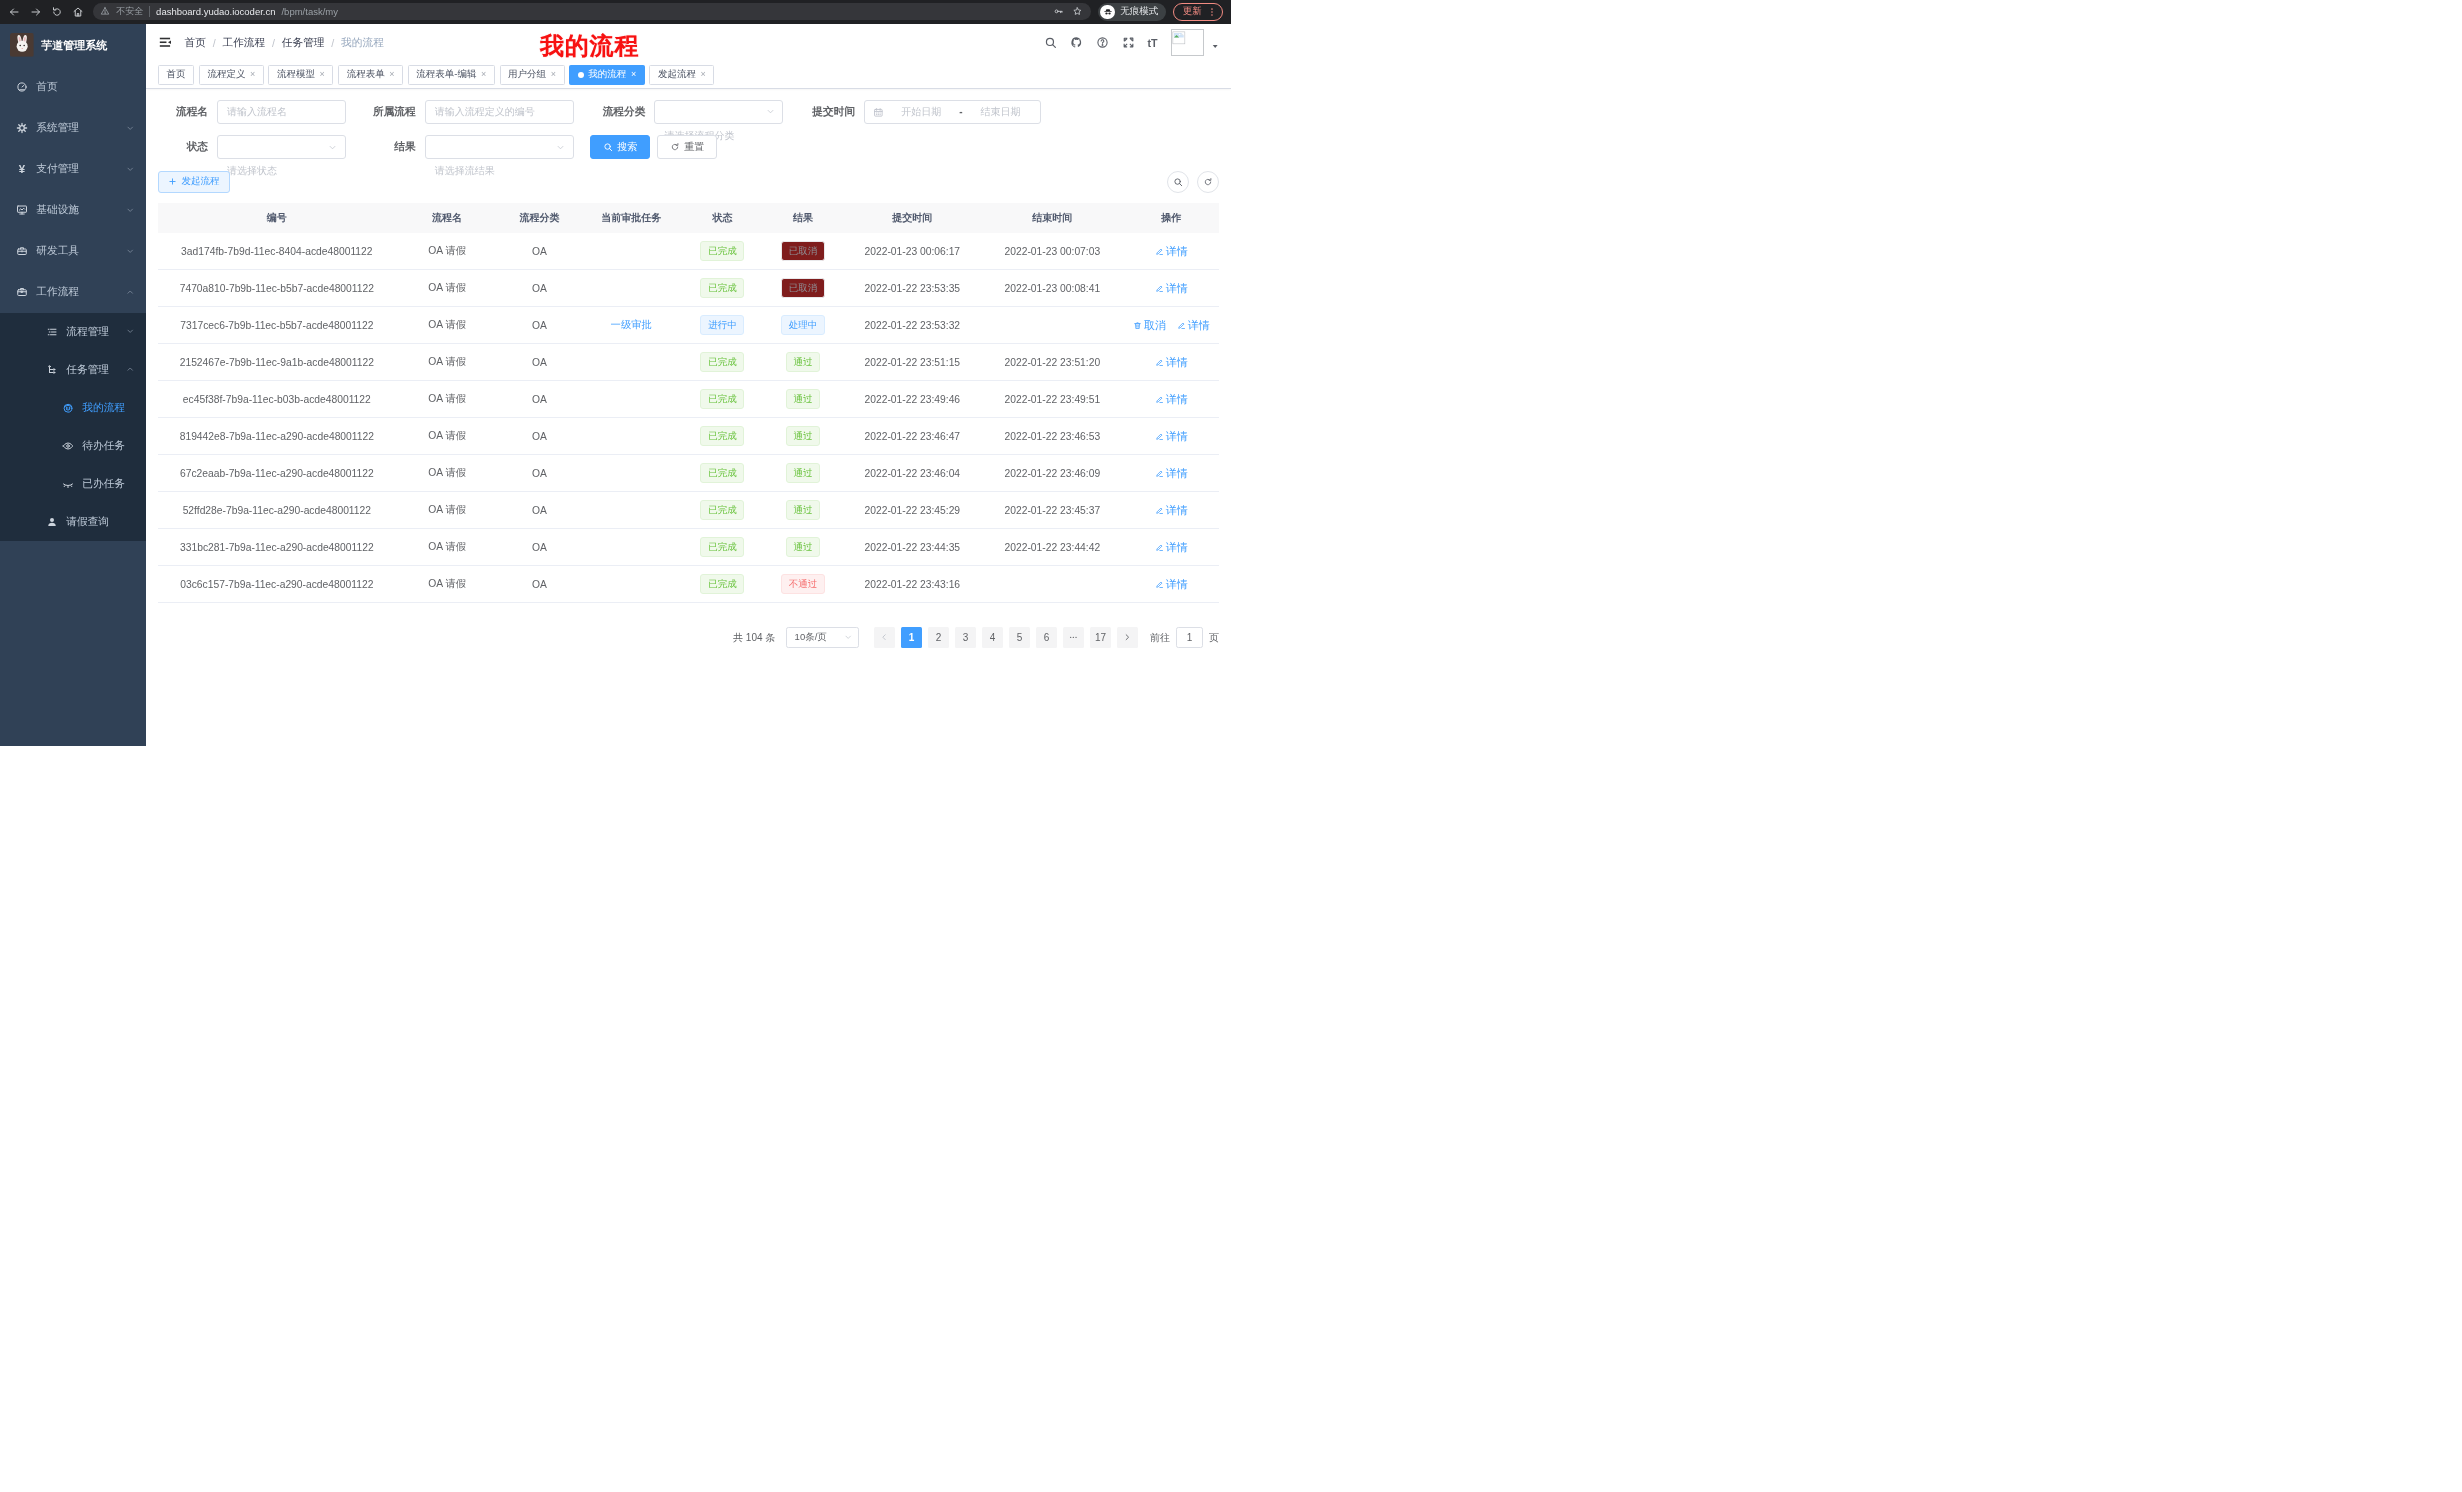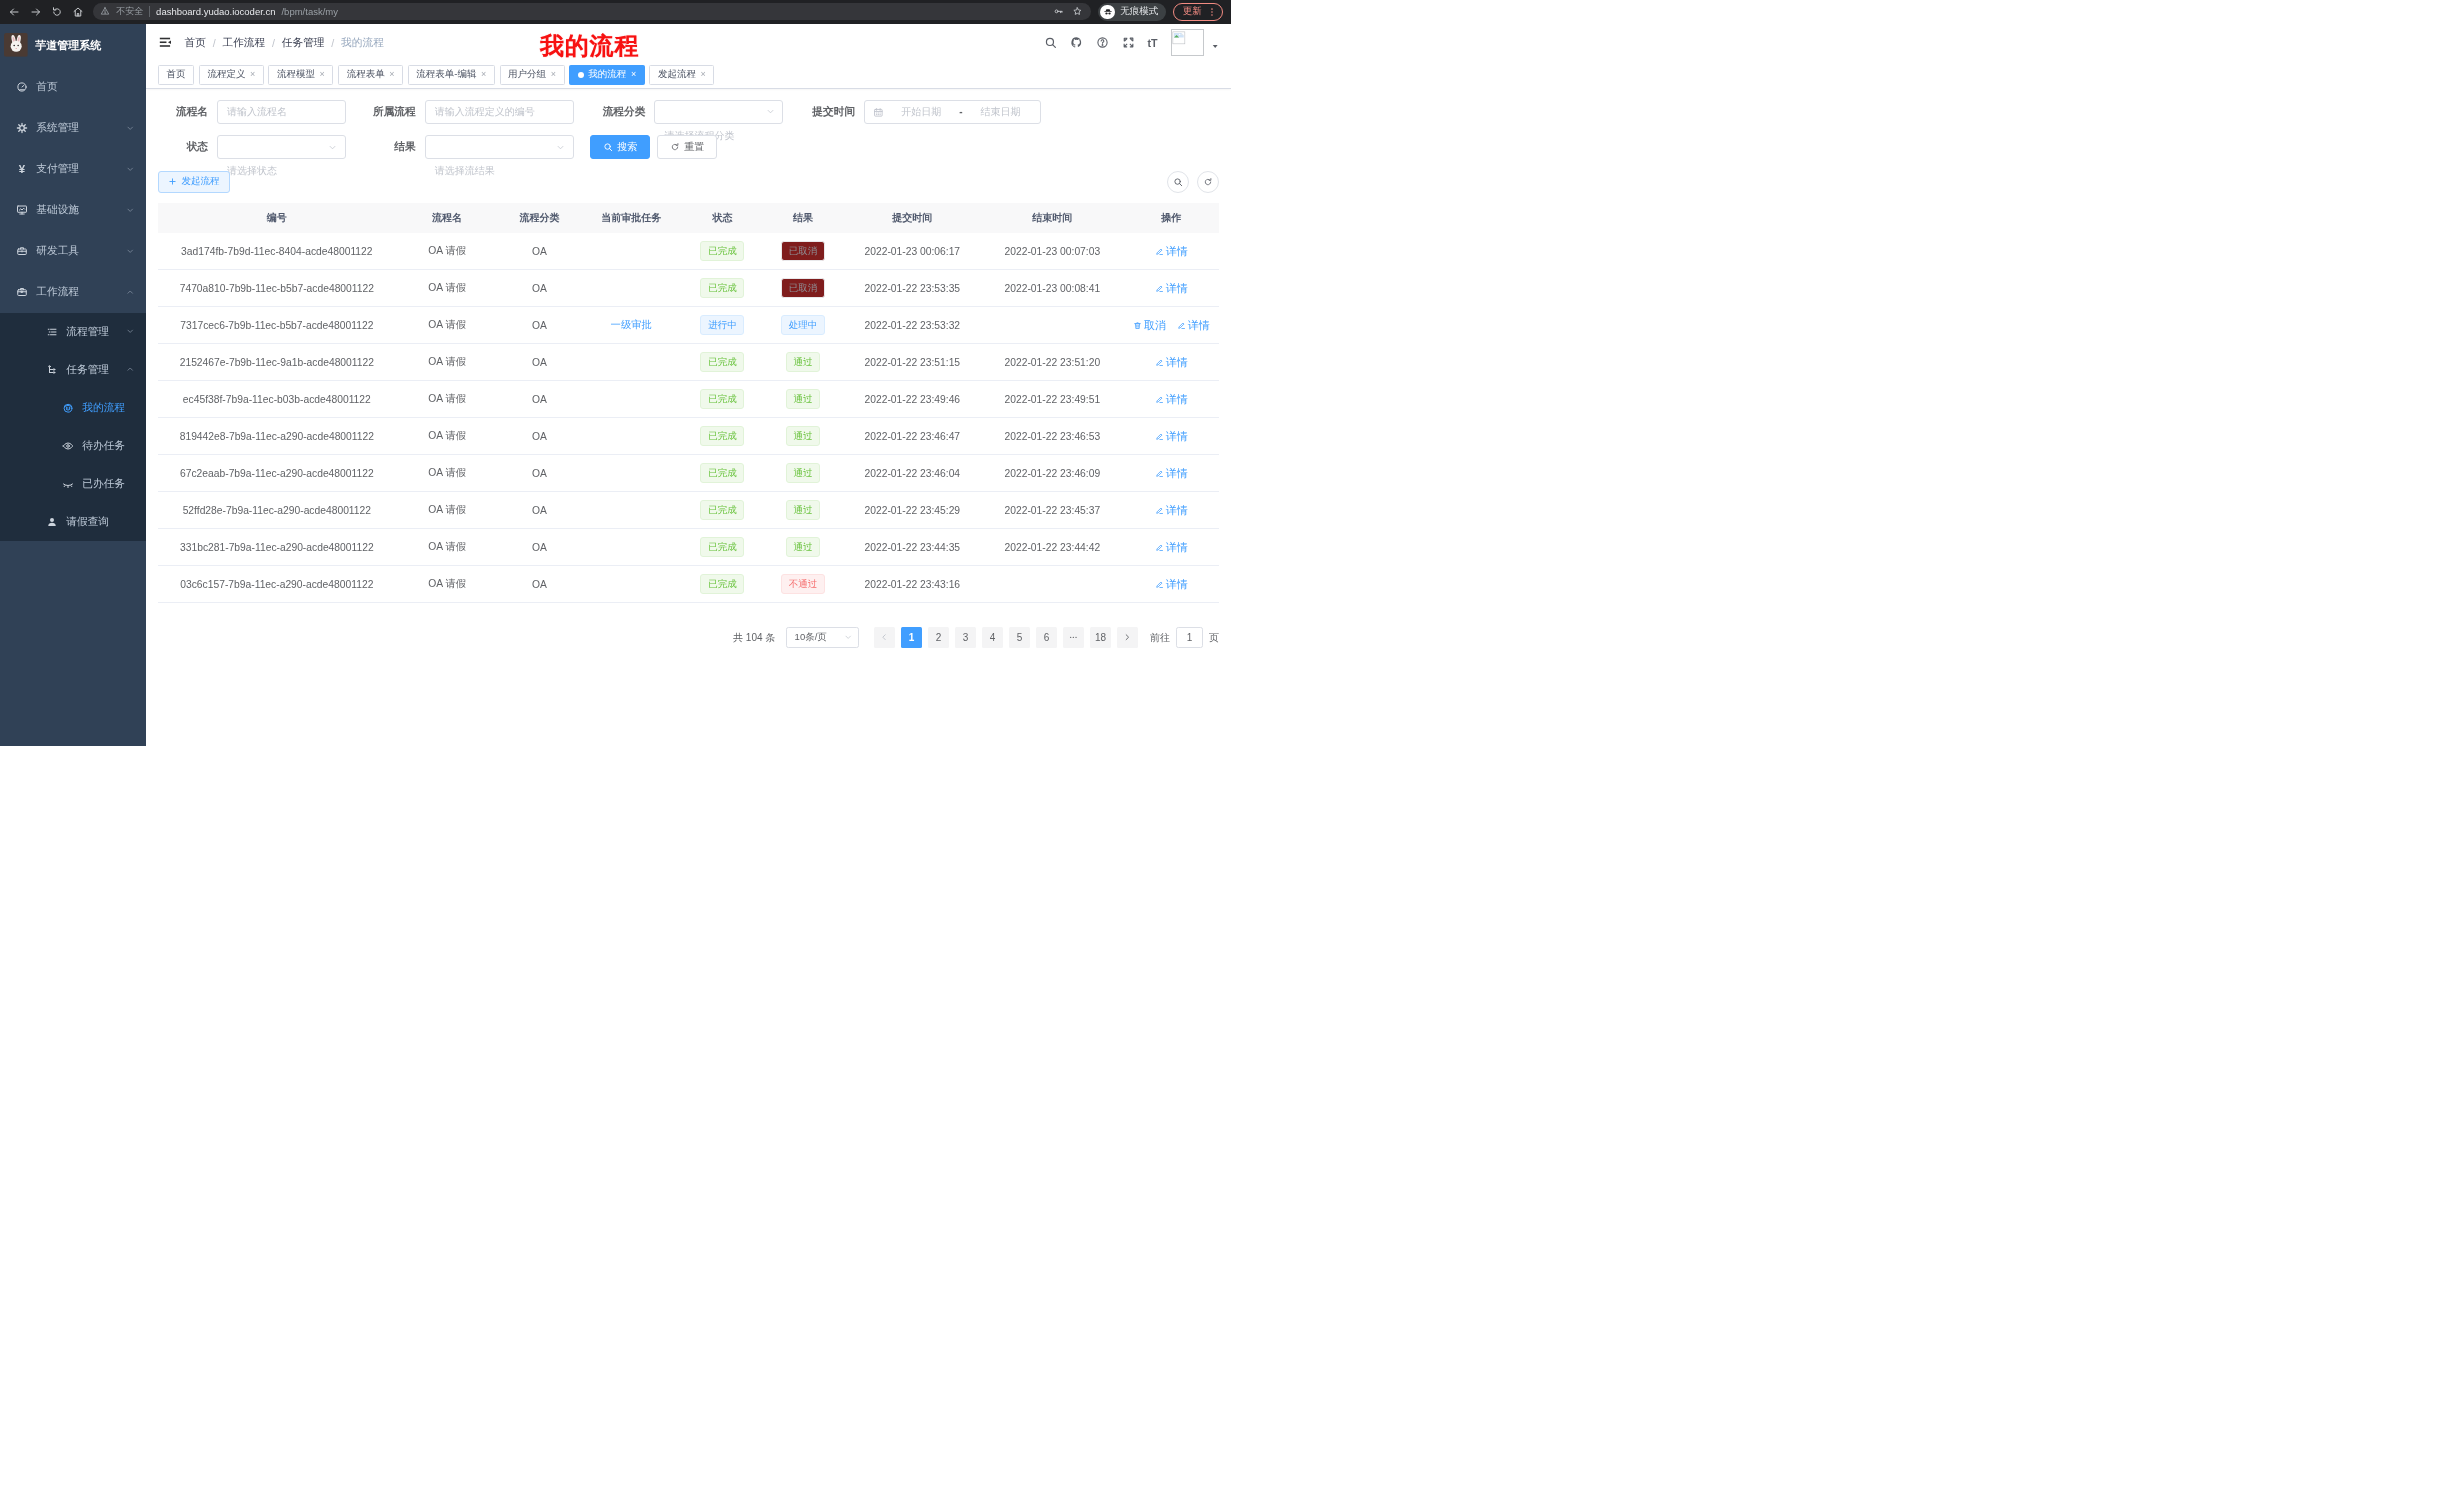--- a/index.html
+++ b/index.html
@@ -25,21 +25,21 @@
   .incog-ic { width:14.5px; height:14.5px; background:#fff; border-radius:50%; display:flex; align-items:center; justify-content:center; }
   .incog-ic svg { width:10px; height:10px; color:#202124; }
   .update-pill { height:18px; border:0.8px solid #f28b82; border-radius:9px; color:#f28b82; display:flex; align-items:center; gap:5.3px; padding:0 5.3px 0 8.4px; font-size:9.5px; flex:0 0 auto; }
   .update-pill svg { width:10px; height:10px; }
 
   
   .app { flex:1 1 auto; display:flex; min-height:0; }
 
   
   .sidebar { width:146px; flex:0 0 146px; background:#304156; color:#bfcbd9; overflow:hidden; }
-  .logo-row { height:43px; display:flex; align-items:center; padding-left:4px; gap:7.6px; }
+  .logo-row { height:43px; display:flex; align-items:center; padding-left:10px; gap:7.6px; }
   .logo-img { width:23.6px; height:23.6px; border-radius:2.3px; overflow:hidden; flex:0 0 auto; }
   .logo-img svg { width:100%; height:100%; display:block; }
   .logo-title { color:#fff; font-weight:700; font-size:11px; white-space:nowrap; }
   .menu-item { position:relative; display:flex; align-items:center; cursor:pointer; font-size:10.7px; white-space:nowrap; }
   .menu-item .mi-ic { width:13.7px; display:flex; justify-content:center; margin-right:7.6px; color:#cdd4dd; font-size:11.4px; }
   .menu-item .mi-ic svg { width:12px; height:12px; }
   .lvl1 { height:41px; padding-left:15px; }
   .lvl2 { height:38px; padding-left:33px; }
   .lvl3 { height:38px; padding-left:49px; }
   .submenu { background:#1f2d3d;padding-left:12px; }
@@ -828,21 +828,21 @@
               <span class="pg-num">4</span>
               <span class="pg-num">5</span>
               <span class="pg-num">6</span>
               <span class="pg-num">
                 <svg viewBox="0 0 24 24" fill="currentColor" style="width: 10.7px; height: 10.7px;">
                   <circle cx="6" cy="12" r="1.6"></circle>
                   <circle cx="12" cy="12" r="1.6"></circle>
                   <circle cx="18" cy="12" r="1.6"></circle>
                 </svg>
               </span>
-              <span class="pg-num">18</span>
+              <span class="pg-num">17</span>
               <span class="pg-btn">
                 <svg viewBox="0 0 24 24" fill="none" stroke="currentColor" stroke-width="2.6" stroke-linecap="round" stroke-linejoin="round">
                   <path d="M9 5l7 7-7 7"></path>
                 </svg>
               </span>
             </span>
           <span class="pg-goto">
             <span>前往</span>
             <input value="1" style="">
             <span>页</span>

